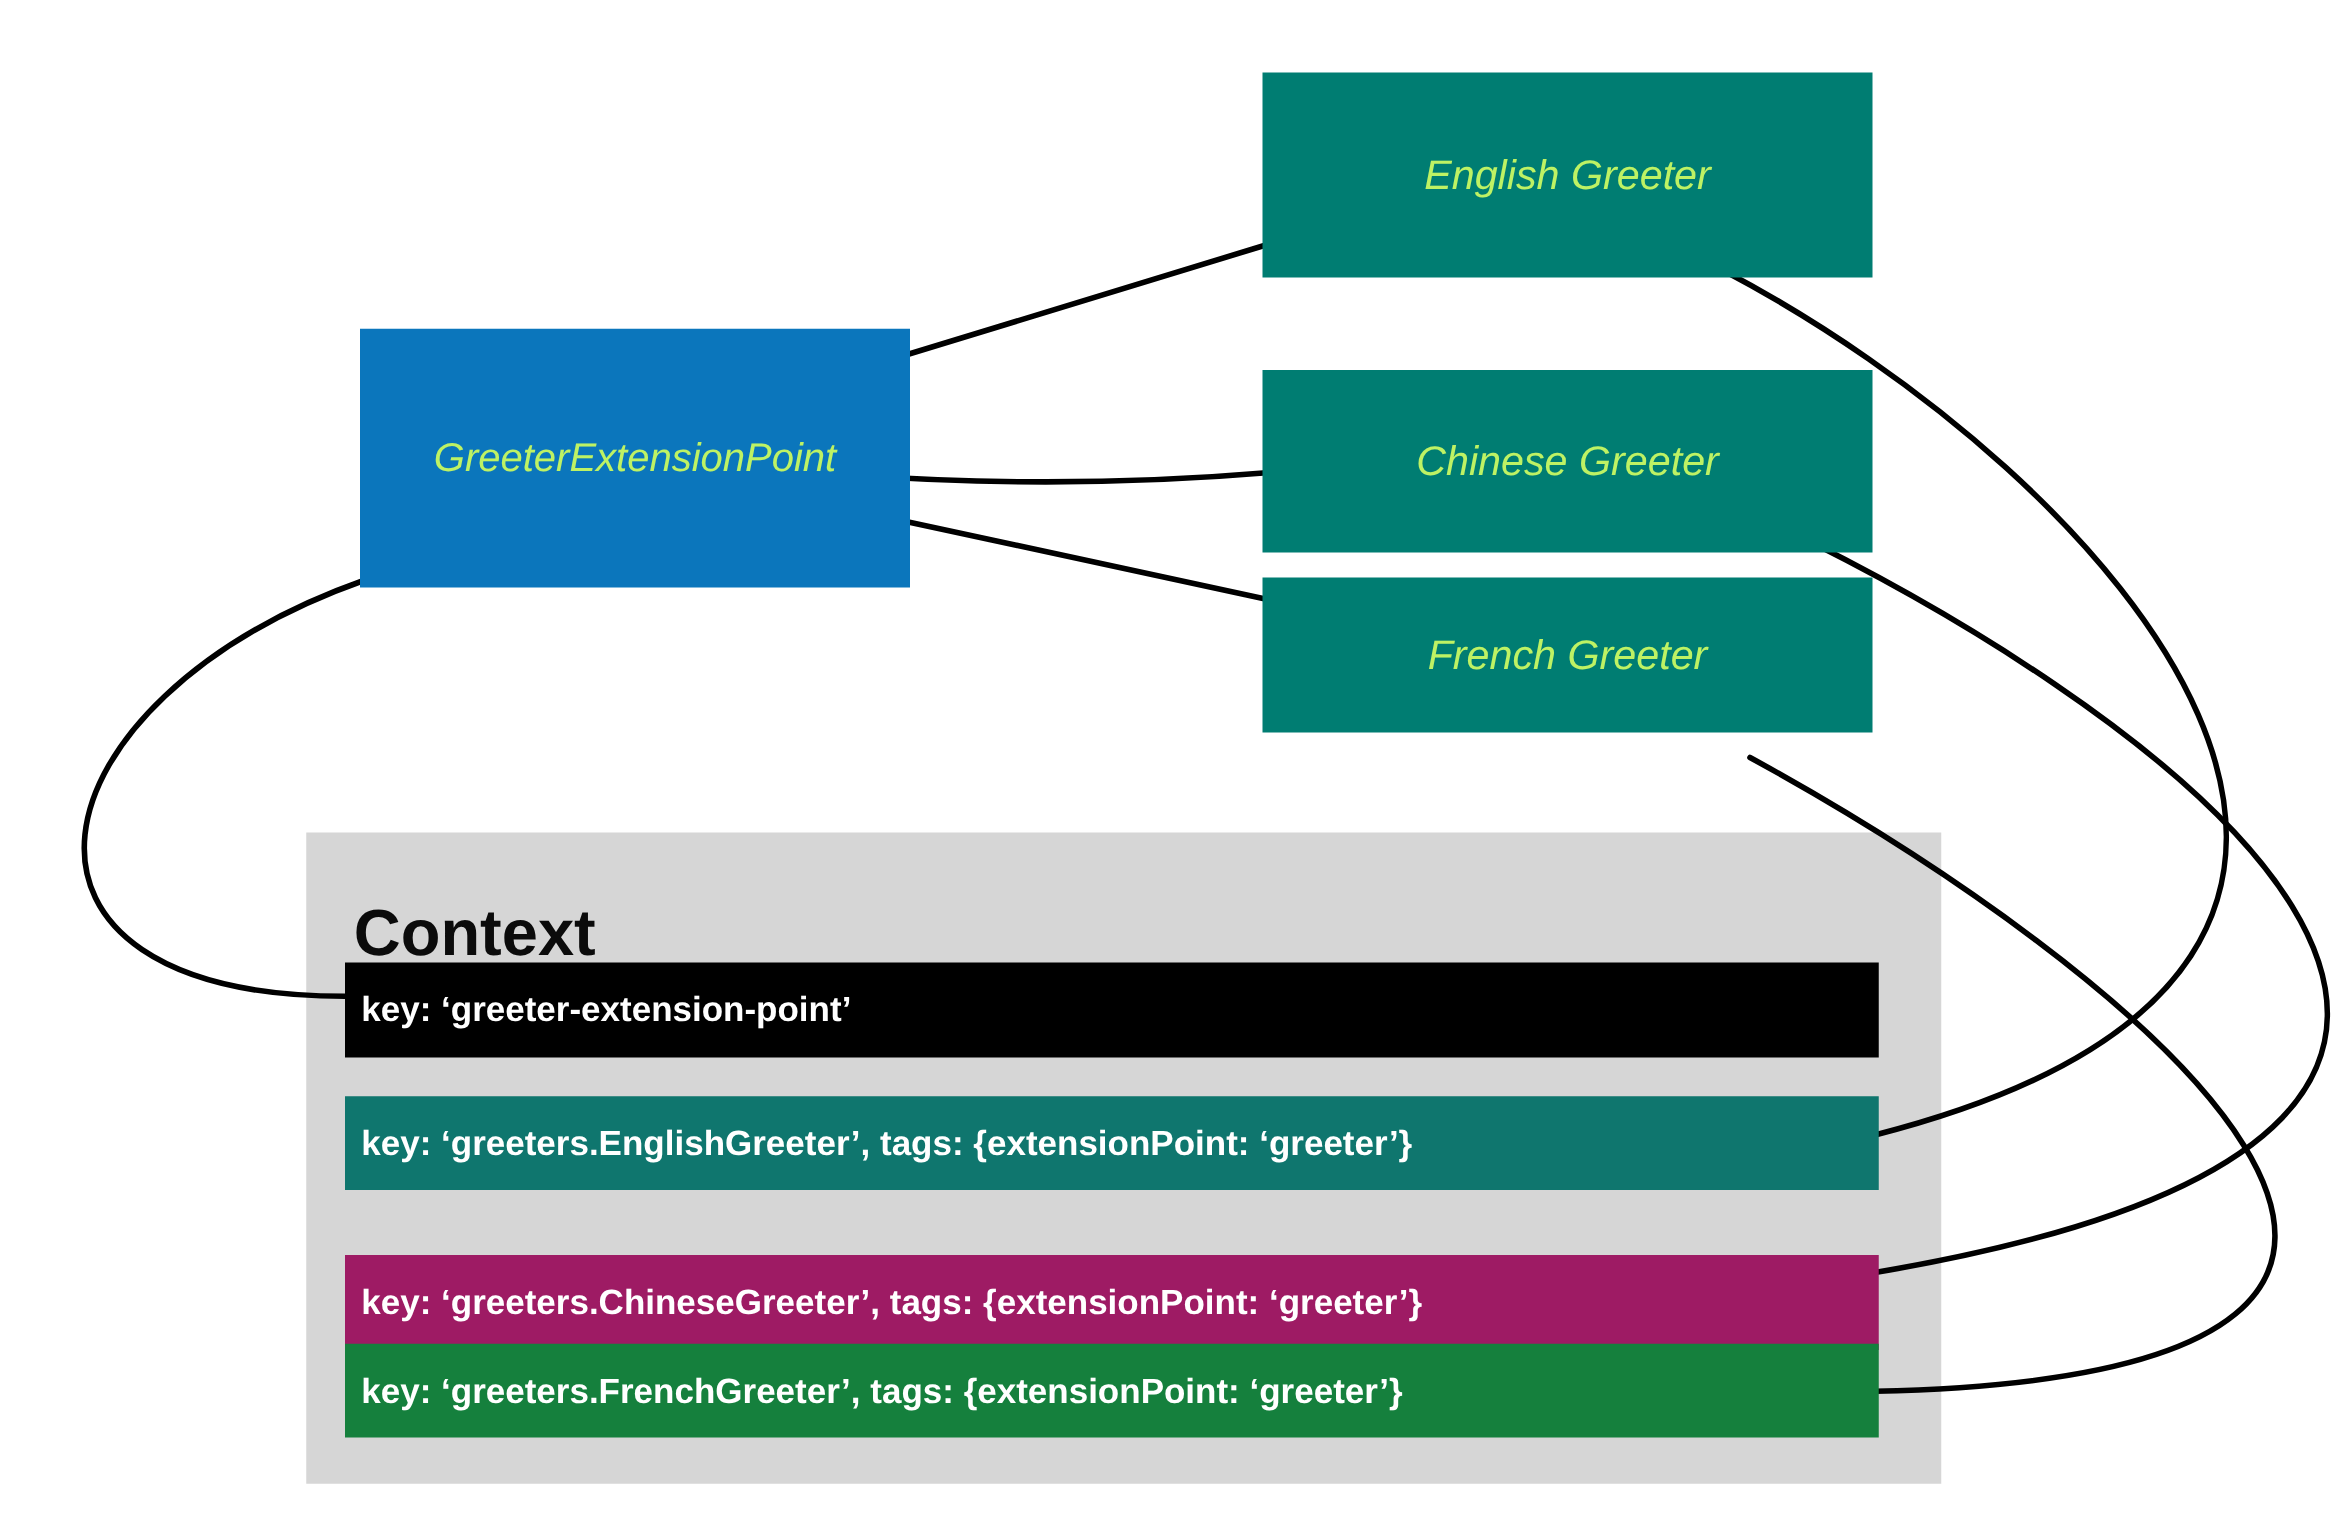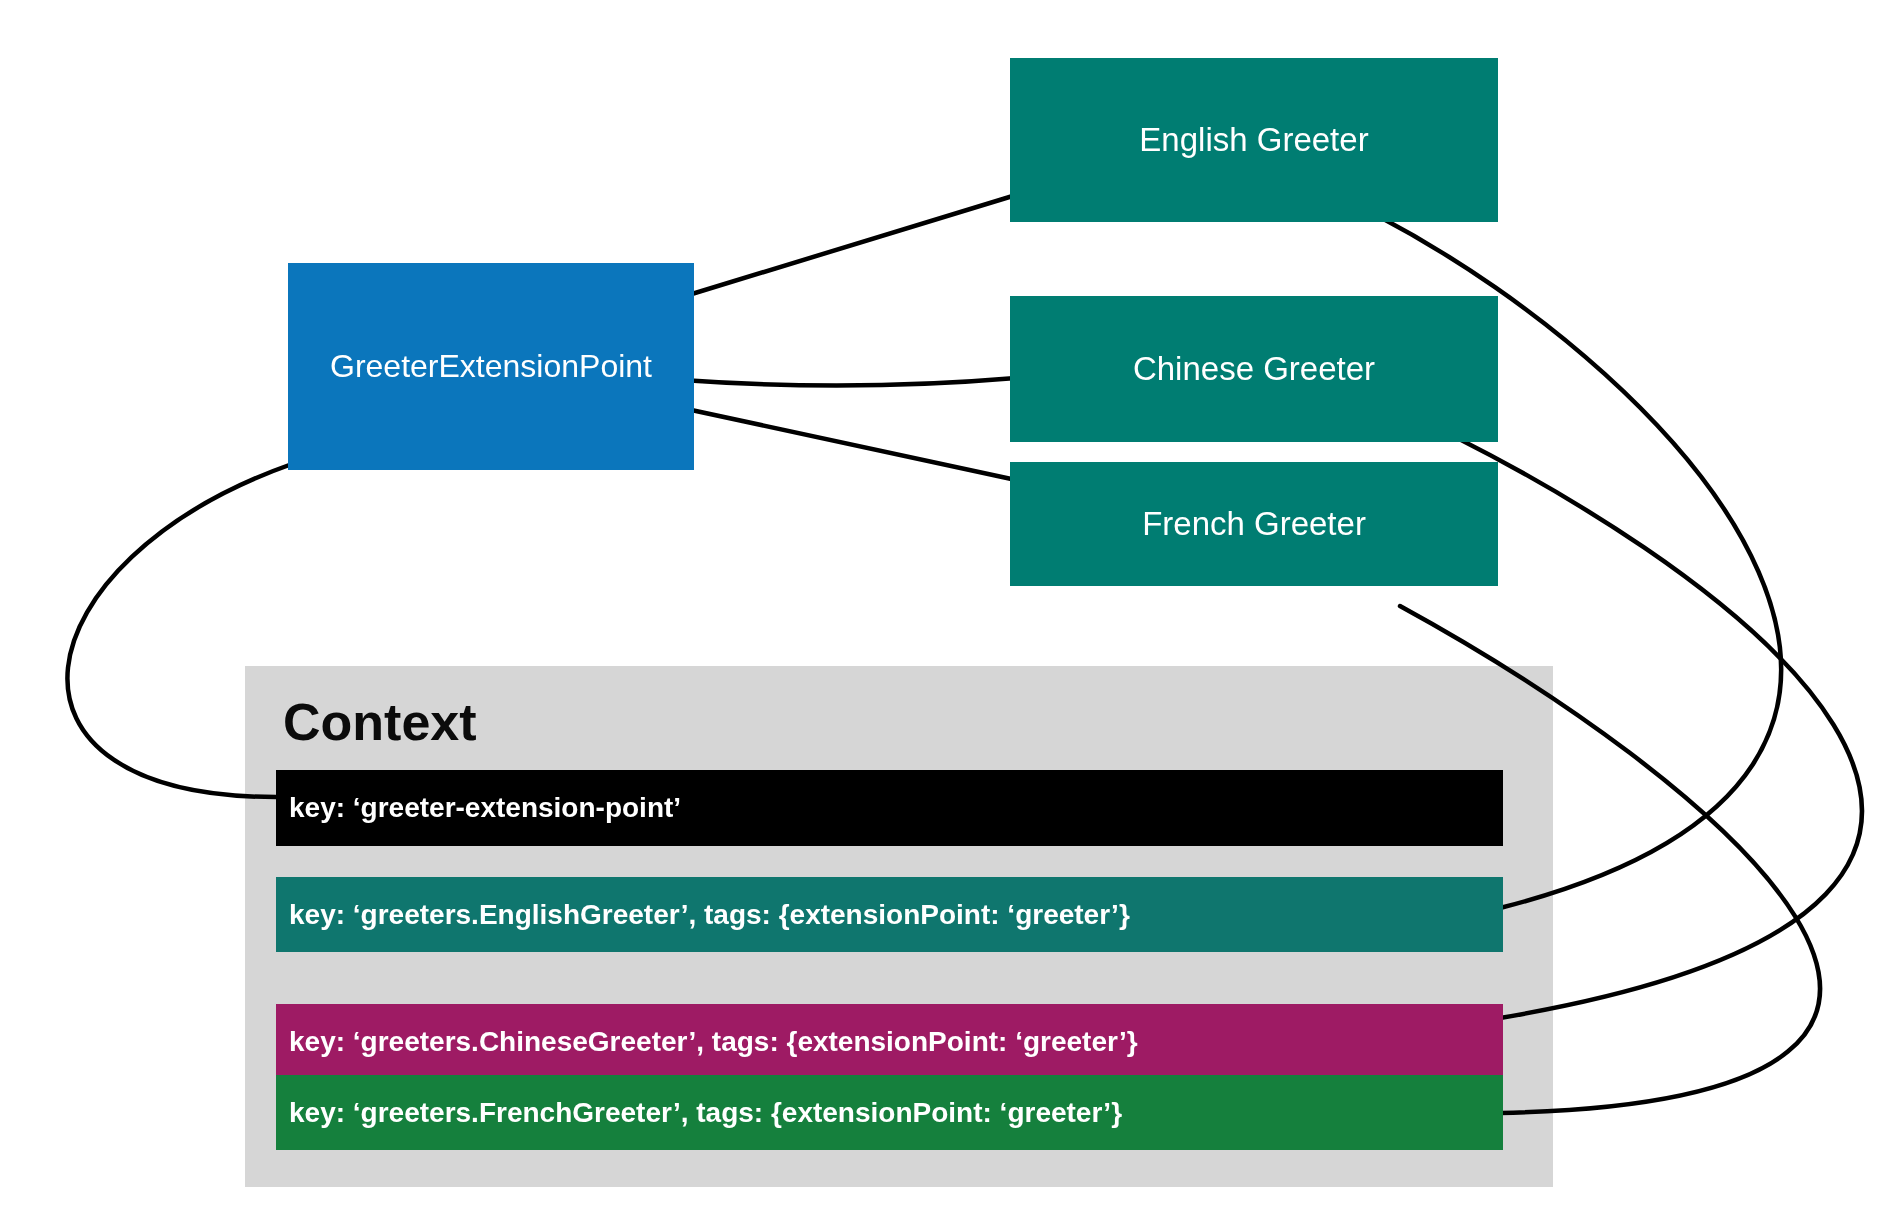--- a/index.html
+++ b/index.html
@@ -19,27 +19,28 @@
     position: absolute;
     left: 0;
     top: 0;
     z-index: 2;
   }
   .node {
     position: absolute;
     display: flex;
     align-items: center;
     justify-content: center;
-    color: #ffffff;
+    color: #bef264;
     text-align: left;
     z-index: 3;
+    font-style: italic;
   }
   .node-blue {
     left: 288px; top: 263px;
-    width: 406px; height: 207px;
+    width: 440px; height: 207px;
     background: #0b76bc;
     font-size: 32px;
   }
   .node-teal {
     left: 1010px;
     width: 488px;
     background: #007d72;
     font-size: 33px;
   }
   .node-english { top: 58px;  height: 164px; }
@@ -48,21 +49,21 @@
 
   .context-box {
     position: absolute;
     left: 245px; top: 666px;
     width: 1308px; height: 521px;
     background: #d6d6d6;
     z-index: 1;
   }
   .context-title {
     position: absolute;
-    left: 283px; top: 692px;
+    left: 283px; top: 717px;
     font-size: 52px;
     font-weight: bold;
     color: #0b0b0b;
     z-index: 3;
   }
   .bar {
     position: absolute;
     left: 276px;
     width: 1227px;
     display: flex;

